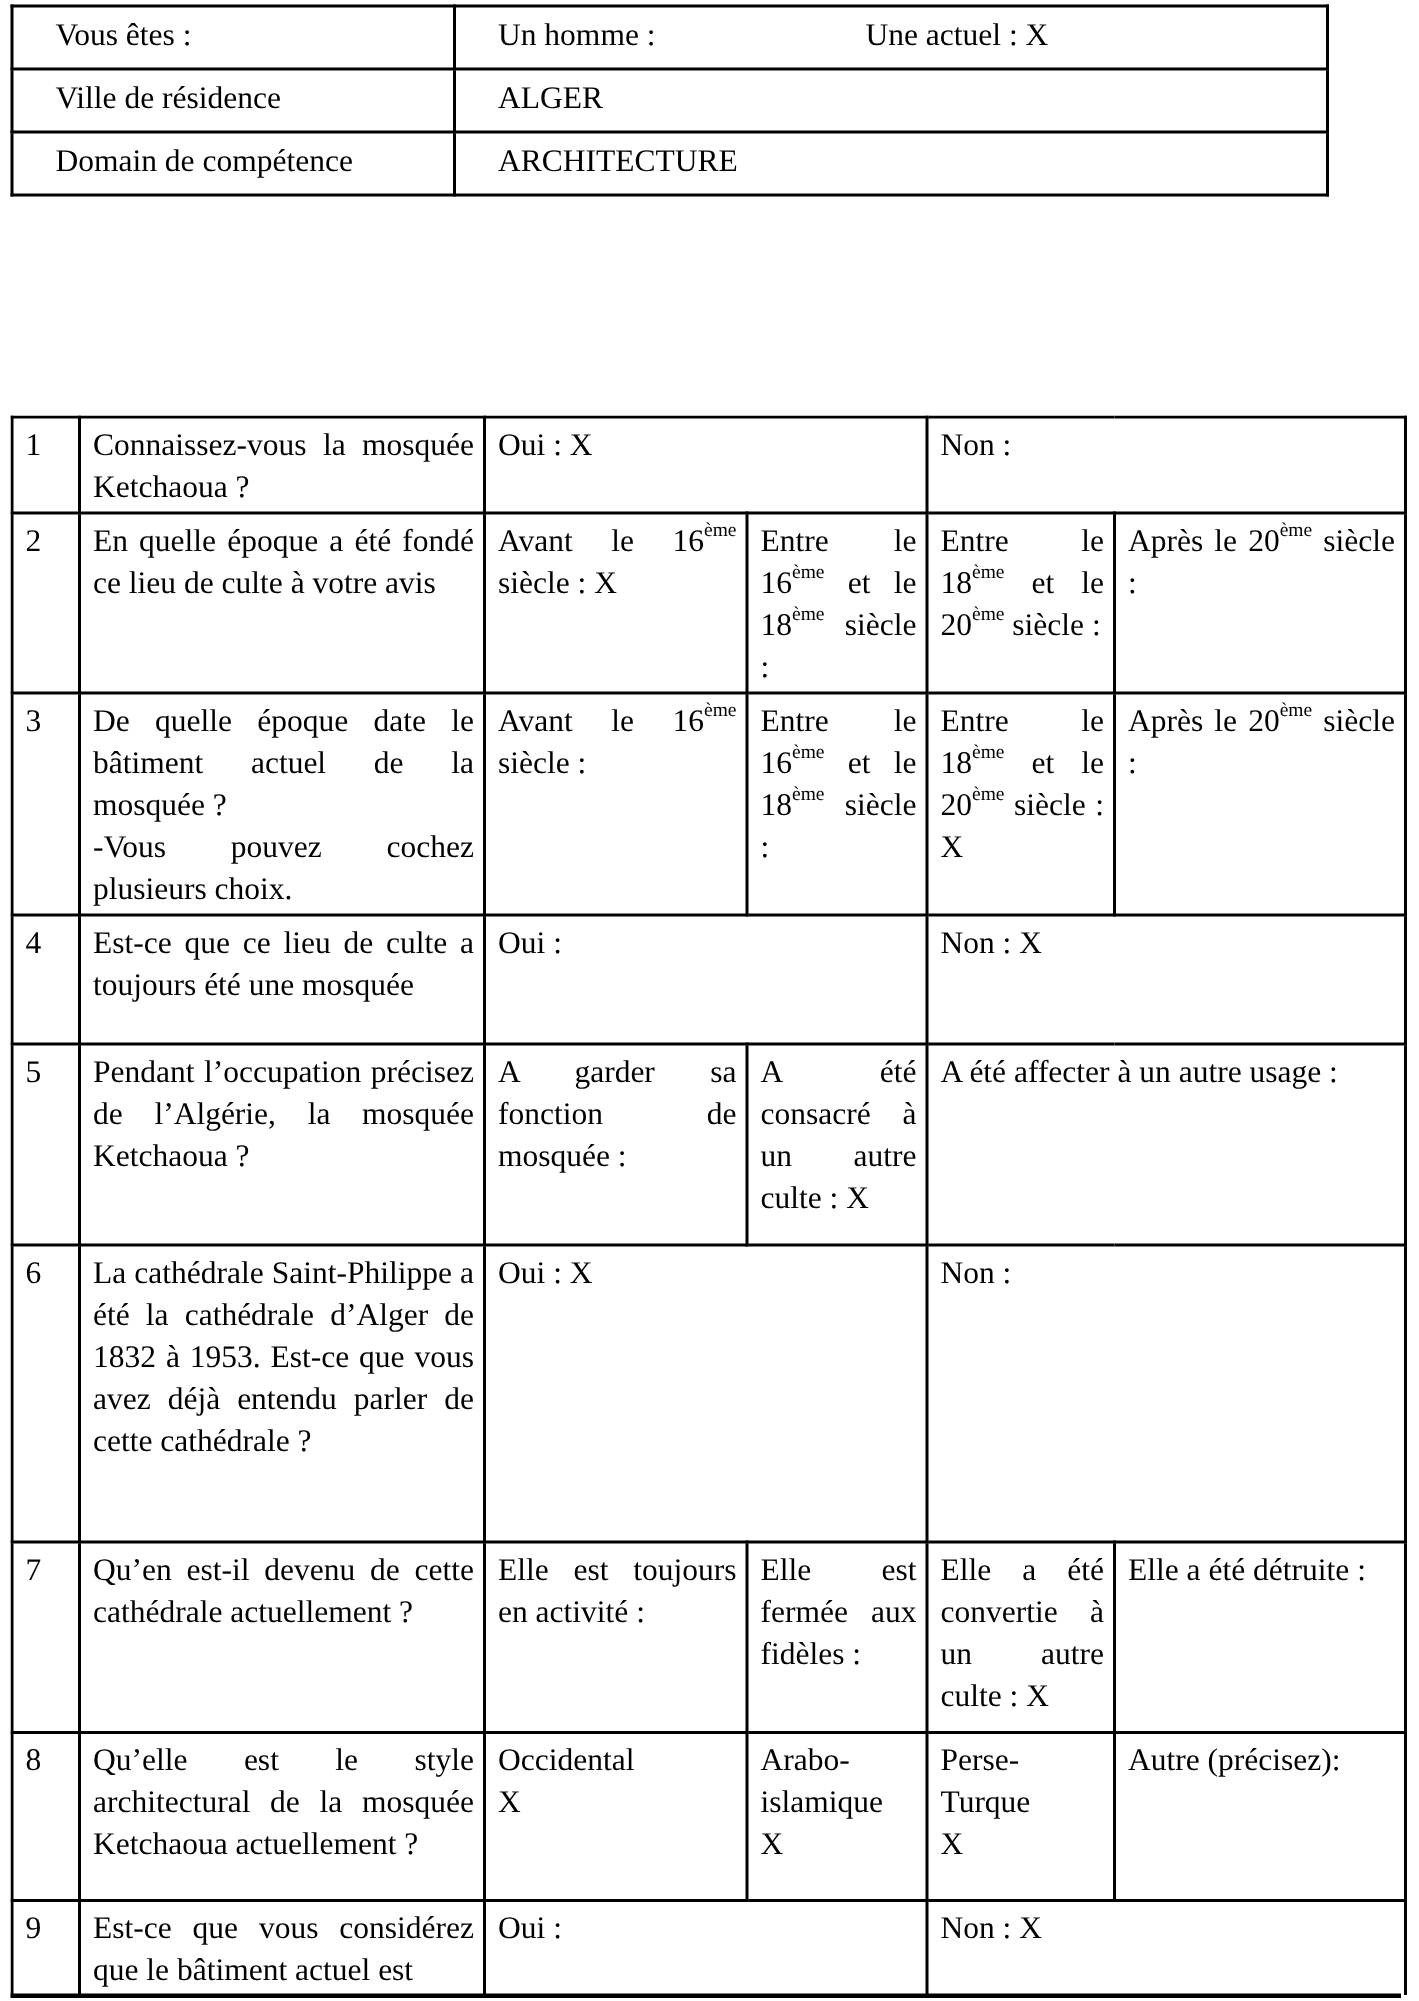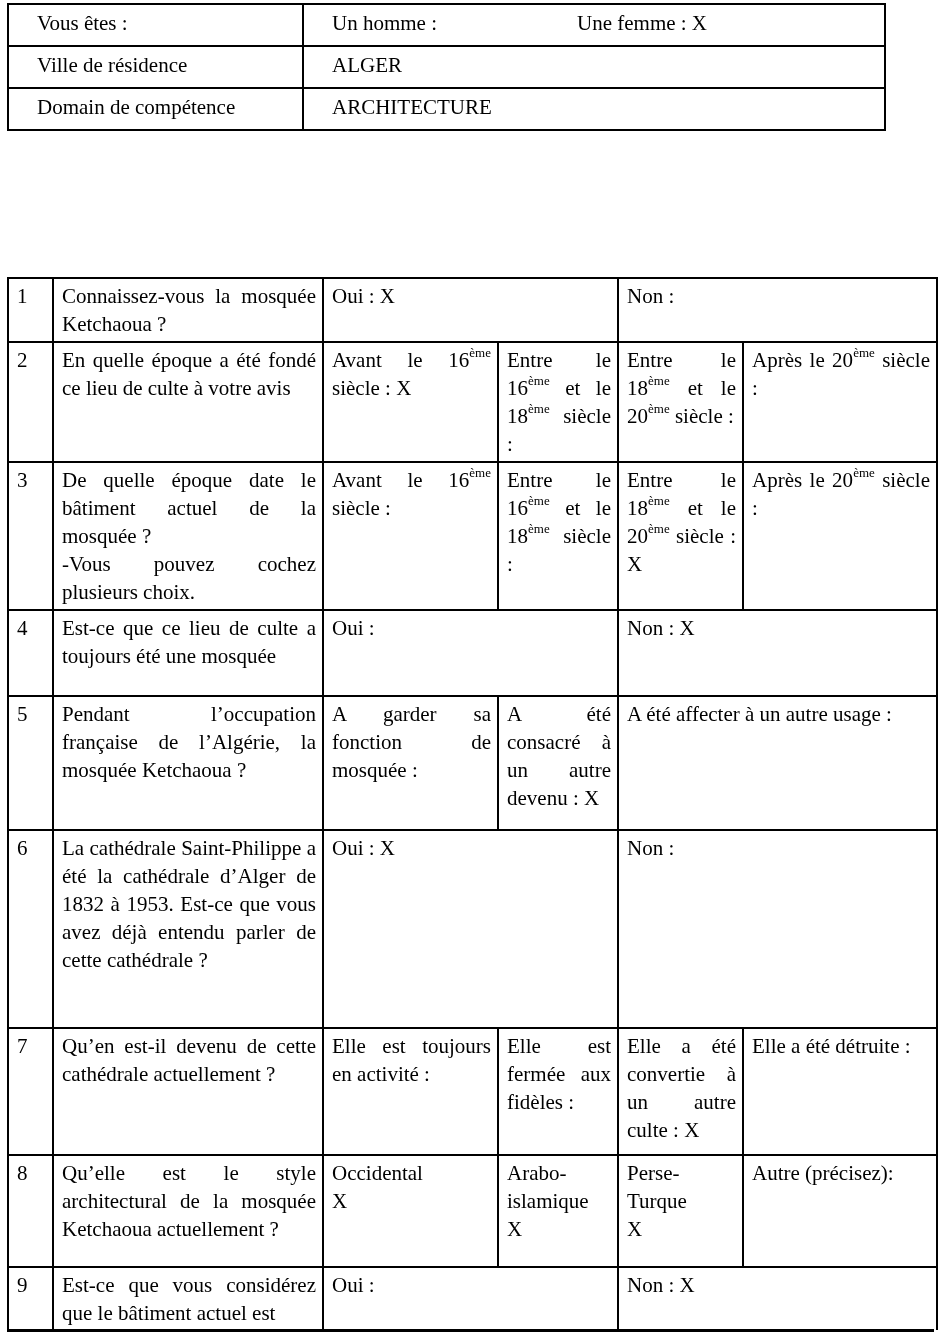--- a/index.html
+++ b/index.html
@@ -94,21 +94,21 @@
 
 <table id="profile">
   <colgroup>
       <col style="width:295px">
       <col style="width:582px">
     </colgroup>
   <tbody>
       <tr>
     <td class="label">Vous êtes :</td>
     <td class="value">
-      <span class="homme-part">Un homme :</span><span>Une femme : X</span>
+      <span class="homme-part">Un homme :</span><span>Une actuel : X</span>
     </td>
   </tr>
   <tr>
     <td class="label">Ville de résidence</td>
     <td class="value">ALGER</td>
   </tr>
   <tr>
     <td class="label">Domain de compétence</td>
     <td class="value">ARCHITECTURE</td>
   </tr>
@@ -155,23 +155,23 @@
 
   <tr class="r4">
     <td class="num">4</td>
     <td class="q">Est-ce que ce lieu de culte a toujours été une mosquée</td>
     <td class="a" colspan="2">Oui :</td>
     <td class="a" colspan="2">Non : X</td>
   </tr>
 
   <tr class="r5">
     <td class="num">5</td>
-    <td class="q">Pendant l’occupation française de l’Algérie, la mosquée Ketchaoua ?</td>
+    <td class="q">Pendant l’occupation précisez de l’Algérie, la mosquée Ketchaoua ?</td>
     <td class="a">A garder sa fonction de mosquée :</td>
-    <td class="a">A été consacré à un autre devenu : X</td>
+    <td class="a">A été consacré à un autre culte : X</td>
     <td class="a" colspan="2">A été affecter à un autre usage :</td>
   </tr>
 
   <tr class="r6">
     <td class="num">6</td>
     <td class="q">La cathédrale Saint-Philippe a été la cathédrale d’Alger de 1832 à 1953. Est-ce que vous avez déjà entendu parler de cette cathédrale ?</td>
     <td class="a" colspan="2">Oui : X</td>
     <td class="a" colspan="2">Non :</td>
   </tr>
 

